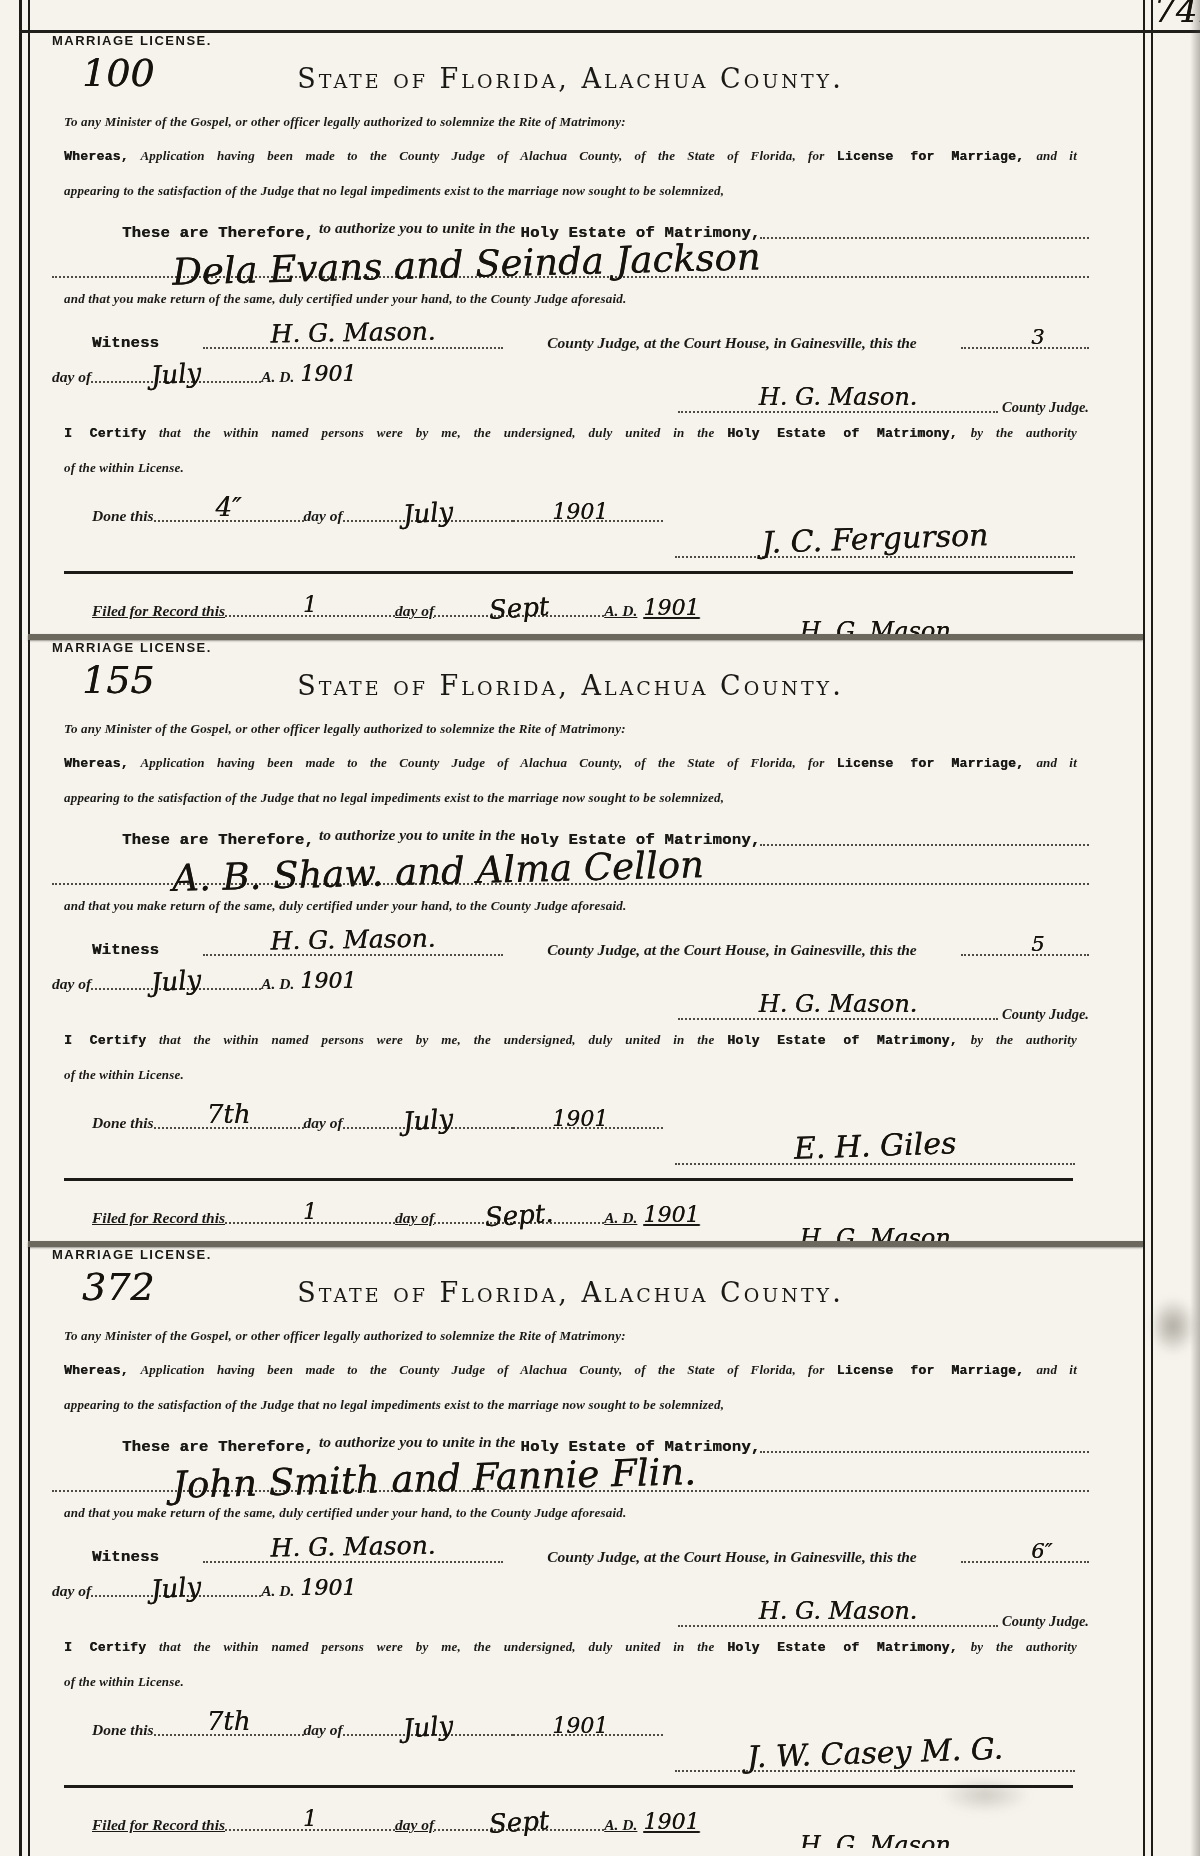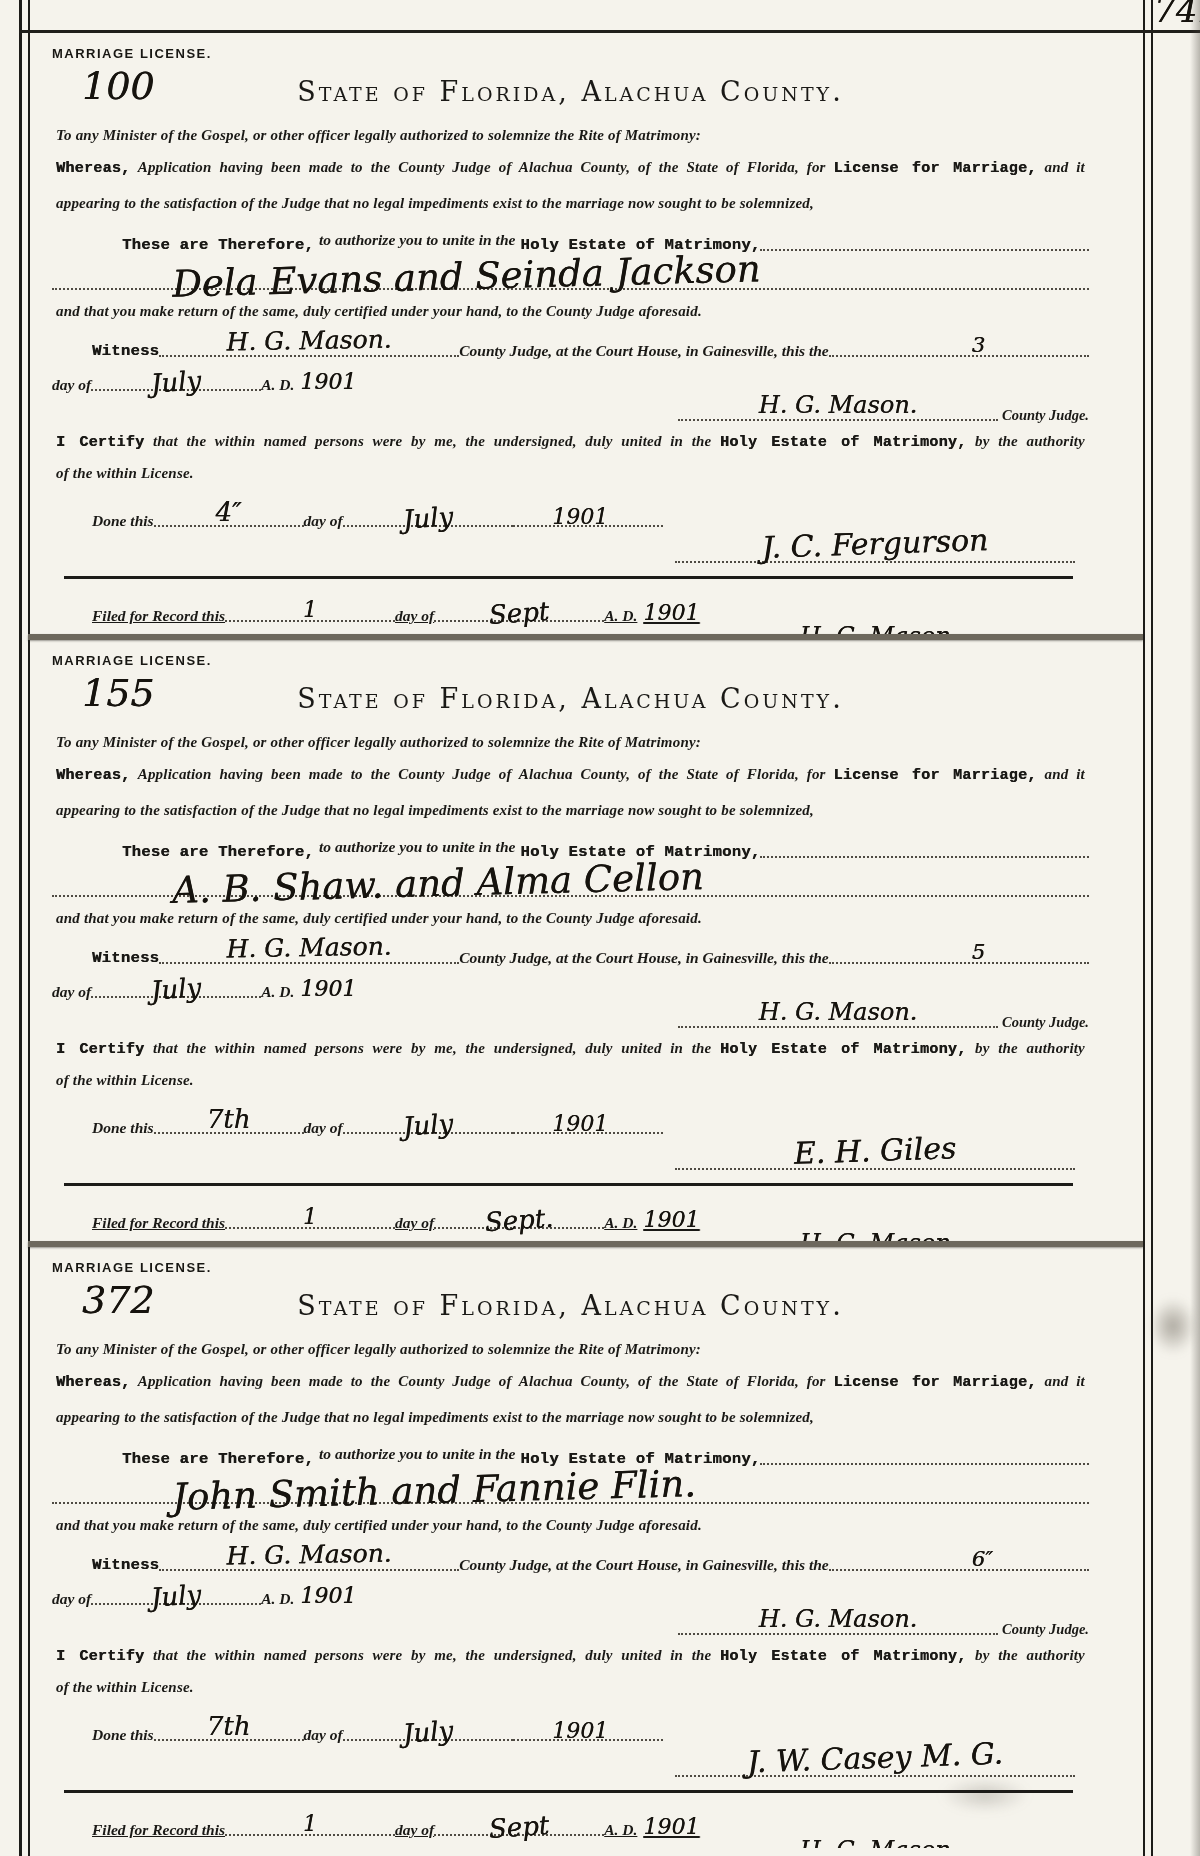--- a/index.html
+++ b/index.html
@@ -17,31 +17,31 @@
   .edge-shadow{position:absolute;right:0;top:0;bottom:0;width:10px;
     background:linear-gradient(to right,rgba(0,0,0,0),rgba(70,66,58,.35));}
   .smudge1{position:absolute;left:1150px;top:1298px;width:46px;height:56px;border-radius:50%;
     background:radial-gradient(closest-side,rgba(110,104,93,.55),rgba(110,104,93,0));filter:blur(4px);}
   .smudge2{position:absolute;left:940px;top:1778px;width:90px;height:34px;border-radius:50%;
     background:radial-gradient(closest-side,rgba(100,95,86,.28),rgba(100,95,86,0));filter:blur(5px);}
   .page-number{position:absolute;left:1154px;top:-10px;font-size:34px;}
 
   .content{position:absolute;left:28px;top:33px;width:1115px;}
 
-  .license{position:relative;height:601px;padding:13px 54px 0 24px;box-sizing:border-box;overflow:hidden;}
+  .license{position:relative;height:601px;padding:0 54px 0 24px;box-sizing:border-box;overflow:hidden;}
   .sep{height:6px;background:#6d6community;background:#6d685d;box-shadow:0 1px 2px rgba(40,38,33,.45);}
 
   .ml-label{font-family:"Liberation Sans",sans-serif;font-weight:bold;font-size:13px;
     letter-spacing:1.5px;color:#181713;}
   .title-row{position:relative;height:46px;margin-top:2px;}
   .lic-number{position:absolute;left:30px;top:-6px;font-size:38px;}
   .form-title{margin:9px;text-align:center;font-family:"DejaVu Serif",serif;font-weight:400;
     font-variant:small-caps;font-size:27px;letter-spacing:3px;line-height:44px;}
 
-  .body{margin:4px;font-style:italic;font-weight:700;font-size:15px;line-height:22px;letter-spacing:.2px;}
+  .body{margin:12px;font-style:italic;font-weight:700;font-size:13px;line-height:22px;letter-spacing:.2px;}
   .addressee{margin-top:8px;}
   .whereas{margin-top:10px;text-align:justify;text-align-last:justify;}
   .appearing{margin-top:12px;}
   .bl{font-family:Liberation Mono, monospace;font-style:normal;font-weight:700;letter-spacing:.3px;
     text-shadow:.4px 0 0 currentColor;}
 
   .hand{font-family:"DejaVu Serif",serif;font-style:italic;font-weight:400;color:#16130e;
     text-shadow:.3px 0 0 currentColor;white-space:nowrap;}
 
   .frow{display:flex;align-items:flex-end;}
@@ -52,21 +52,21 @@
 
   .therefore{margin-top:12px;padding-left:70px;font-style:italic;font-weight:700;font-size:15.5px;}
   .therefore .sp{margin:5px 5px;}
 
   .names-line{position:relative;height:46px;}
   .names-underlay{position:absolute;left:0;right:0;bottom:10px;border-bottom:2px dotted #4f4b43;}
   .names{position:absolute;left:120px;bottom:2px;font-size:37px;transform:rotate(-1.5deg);}
 
   .return-line{margin-top:0;}
 
-  .witness-row{margin-top:8px;padding-left:40px;font-style:italic;font-weight:700;font-size:15.5px;height:30px;}
+  .witness-row{margin-top:8px;padding-left:40px;font-style:italic;font-weight:700;font-size:15.5px;height:30px;gap:44px;}
   .sig-slot{flex:0 0 300px;}
   .sig-slot .hand{position:absolute;left:50%;transform:translateX(-50%) rotate(-1deg);bottom:0;font-size:25px;}
   .day-slot{flex:1;}
   .day-slot .hand{position:absolute;left:55%;bottom:-2px;font-size:21px;}
 
   .dayof-row{margin-top:6px;font-style:italic;font-weight:700;font-size:15.5px;height:28px;width:55%;}
   .month-slot{flex:0 0 170px;}
   .month-slot .hand{position:absolute;left:50%;transform:translateX(-50%) rotate(-4deg);bottom:-8px;font-size:26px;}
   .year-hand{font-size:22px;margin-left:6px;}
 

